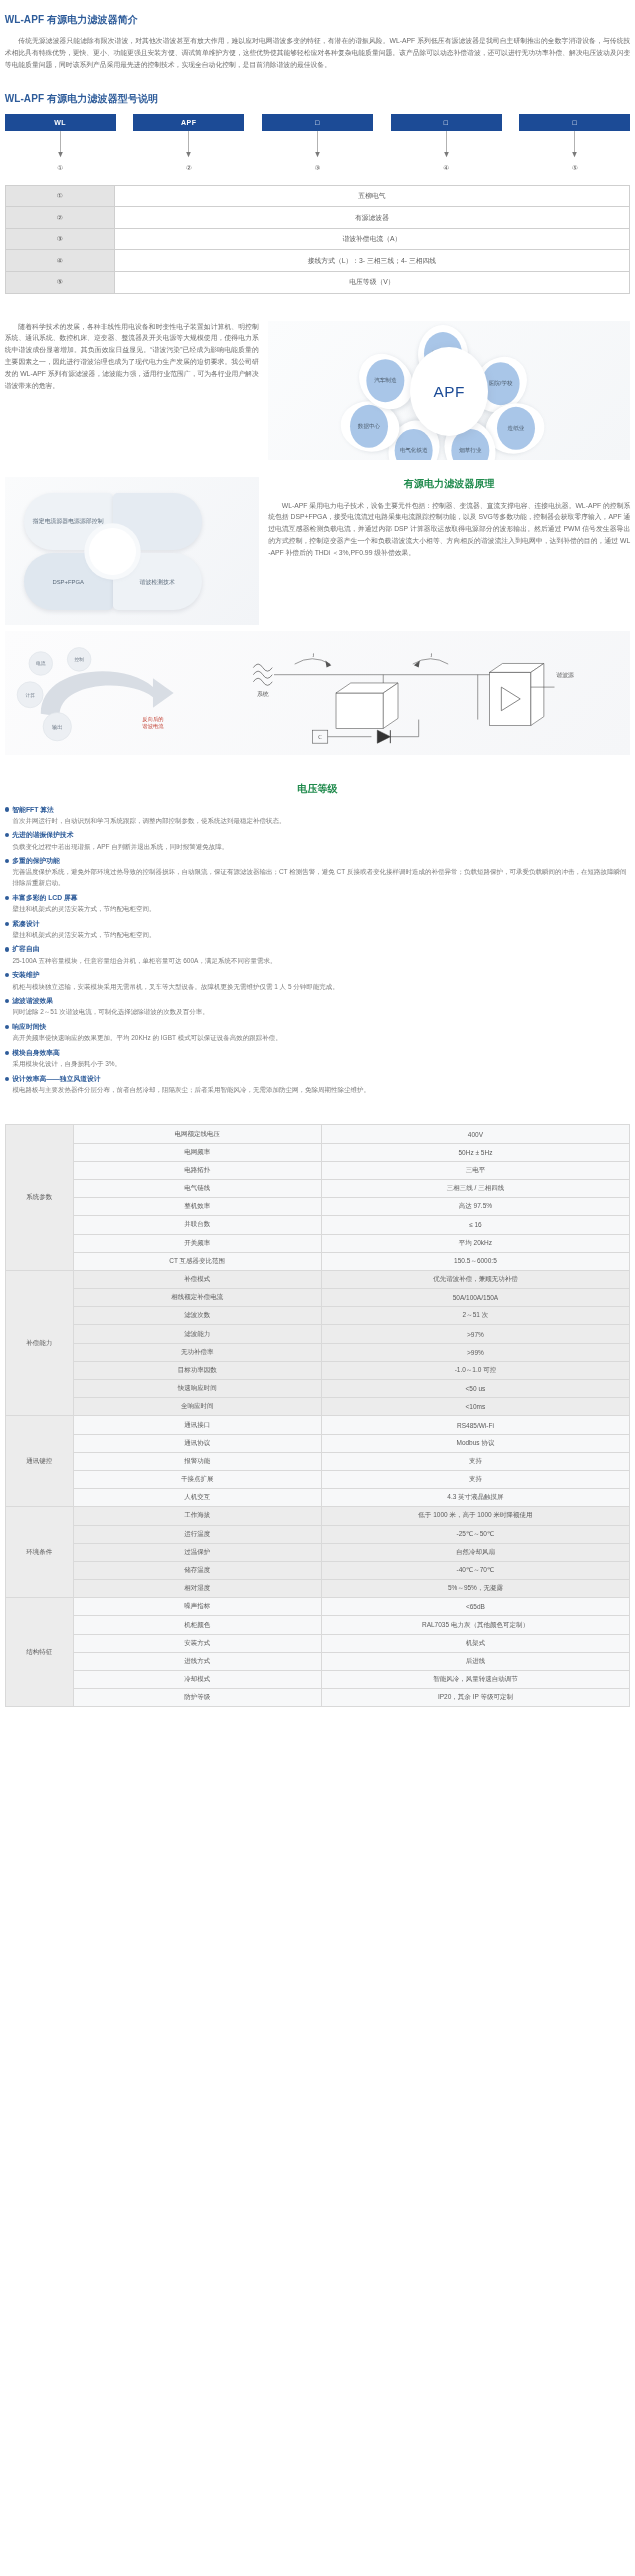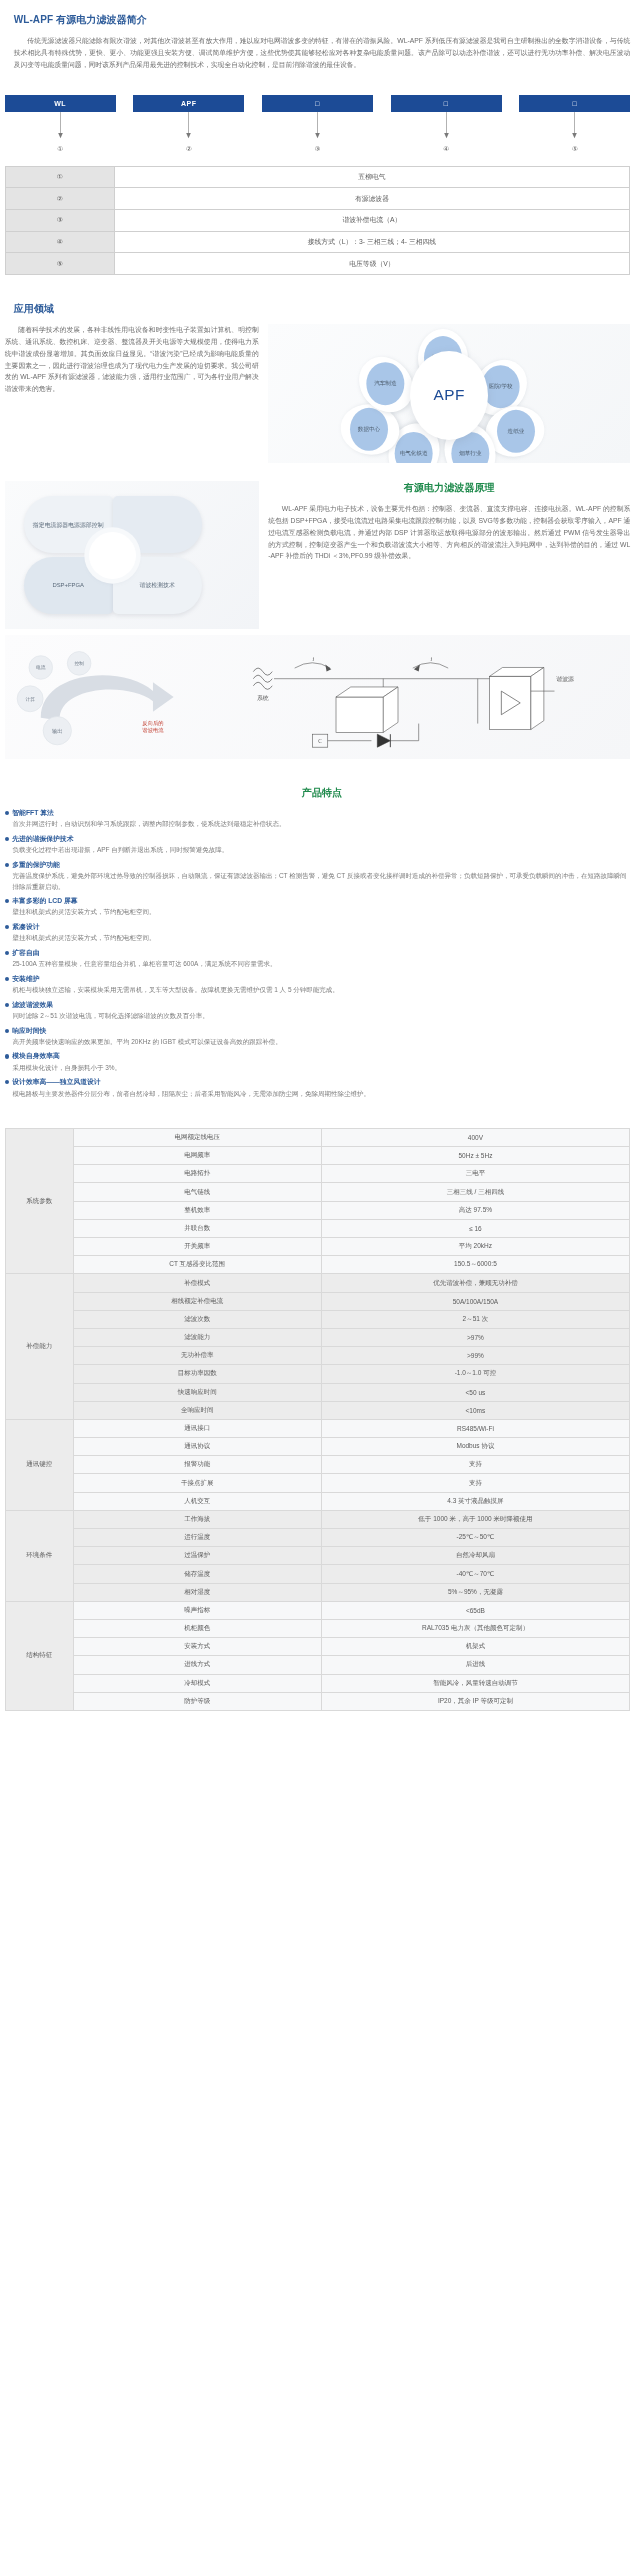--- a/index.html
+++ b/index.html
@@ -25,21 +25,21 @@
 
   p.body-text {
     font-size: 6.8px;
     line-height: 11.8px;
     color: #6b6b6b;
     margin: 0 0 3.5px 0;
     text-align: justify;
   }
   p.body-text.indent { text-indent: 2em; }
 
-  .block { padding: 0 4.7px; margin-left: 9px; }
+  .block { padding: 0 4.7px; }
 
   
   .model-wrap { margin-top: 3.5px; }
   .code-row { display:flex; gap: 17.7px; padding: 0 4.7px; }
   .code-box {
     flex: 1;
     background: #1C4B96;
     color: #fff;
     text-align: center;
     font-size: 7px;
@@ -215,20 +215,23 @@
 <div class="page">
 
   <section class="block" style="padding-top:13px;">
     <h1 class="sec-title">WL-APF 有源电力滤波器简介</h1>
     <p class="body-text indent">传统无源滤波器只能滤除有限次谐波，对其他次谐波甚至有放大作用，难以应对电网谐波多变的特征，有潜在的谐振风险。WL-APF 系列低压有源滤波器是我司自主研制推出的全数字消谐设备，与传统技术相比具有特殊优势，更快、更小、功能更强且安装方便、调试简单维护方便，这些优势使其能够轻松应对各种复杂电能质量问题。该产品除可以动态补偿谐波，还可以进行无功功率补偿、解决电压波动及闪变等电能质量问题，同时该系列产品采用最先进的控制技术，实现全自动化控制，是目前消除谐波的最佳设备。</p>
   </section>
 
   <div class="spacer-md"></div>
 
   <section>
+    <div class="block">
+      <h1 class="sec-title">WL-APF 有源电力滤波器型号说明</h1>
+    </div>
 
     <div class="model-wrap">
       <div class="code-row">
         <div class="code-box">WL</div>
         <div class="code-box">APF</div>
         <div class="code-box">□</div>
         <div class="code-box">□</div>
         <div class="code-box">□</div>
       </div>
 
@@ -296,23 +299,20 @@
             <td class="idx">⑤</td>
             <td>电压等级（V）</td>
           </tr>
         </tbody>
     </table>
   </section>
 
   <div class="spacer-lg"></div>
 
   <section>
-    <div class="block">
-      <h1 class="sec-title">应用领域</h1>
-    </div>
     <div class="two-col">
       <div class="col-left">
         <p class="body-text indent">随着科学技术的发展，各种非线性用电设备和时变性电子装置如计算机、明控制系统、通讯系统、数控机床、逆变器、整流器及开关电源等大规模使用，使得电力系统中谐波成份显著增加。其负面效应日益显见。“谐波污染”已经成为影响电能质量的主要因素之一，因此进行谐波治理也成为了现代电力生产发展的迫切要求。我公司研发的 WL-APF 系列有源滤波器，滤波能力强，适用行业范围广，可为各行业用户解决谐波带来的危害。</p>
       </div>
       <div class="col-right">
         <div class="petal-stage">
           <div class="hub">APF</div>
           <div class="petal" style="left:150px; top:4.7px;">
             <div class="bulb">钢铁冶金</div>
           </div>
@@ -417,21 +417,21 @@
         <line x1="652" y1="179" x2="700" y2="179" stroke="#555" stroke-width="1"></line>
         <line x1="700" y1="179" x2="700" y2="150" stroke="#555" stroke-width="1"></line>
       </svg>
     </div>
   </section>
 
   <div class="spacer-lg"></div>
 
   <section>
     <div class="block">
-      <h1 class="sec-title green">产品特点</h1>
+      <h1 class="sec-title green">电压等级</h1>
     </div>
     <div class="feat-list" id="feat-list">
         <div class="feat-item">
           <div class="feat-head">
             <span class="dot"></span>
             <span>智能FFT 算法</span>
           </div>
           <div class="feat-body">首次并网运行时，自动识别和学习系统跟踪，调整内部控制参数，使系统达到最稳定补偿状态。</div>
         </div>
         <div class="feat-item">

